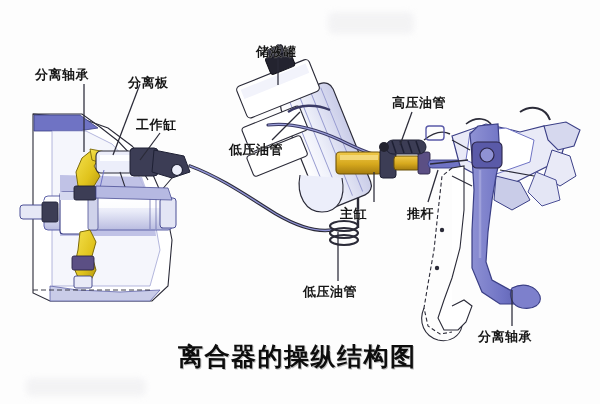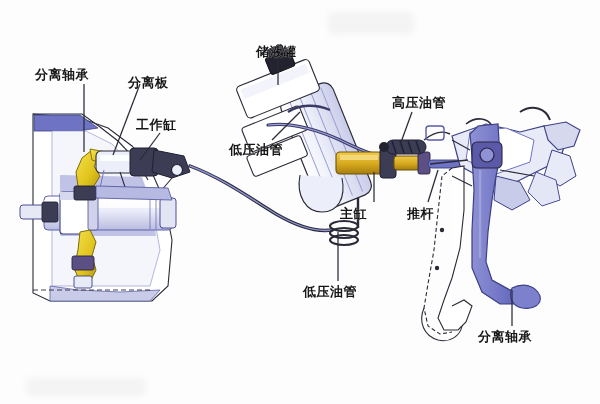--- a/index.html
+++ b/index.html
@@ -262,14 +262,15 @@
   <div class="lbl" style="left:128px;top:76px;">分离板</div>
   <div class="lbl" style="left:136px;top:118px;">工作缸</div>
   <div class="lbl" style="left:256px;top:28px;margin-top:17px;">储液罐</div>
   <div class="lbl" style="left:222px;top:143px;margin-left:7px;">低压油管</div>
   <div class="lbl" style="left:392px;top:96px;">高压油管</div>
   <div class="lbl" style="left:340px;top:207px;text-align:right;">主缸</div>
   <div class="lbl" style="left:407px;top:207px;text-align:center;">推杆</div>
   <div class="lbl" style="left:303px;top:285px;">低压油管</div>
   <div class="lbl" style="left:478px;top:330px;">分离轴承</div>
 
+  <div class="title" style="left:178px;top:340px;">离合器的操纵结构图</div>
 
 </div>
 
 </body></html>

